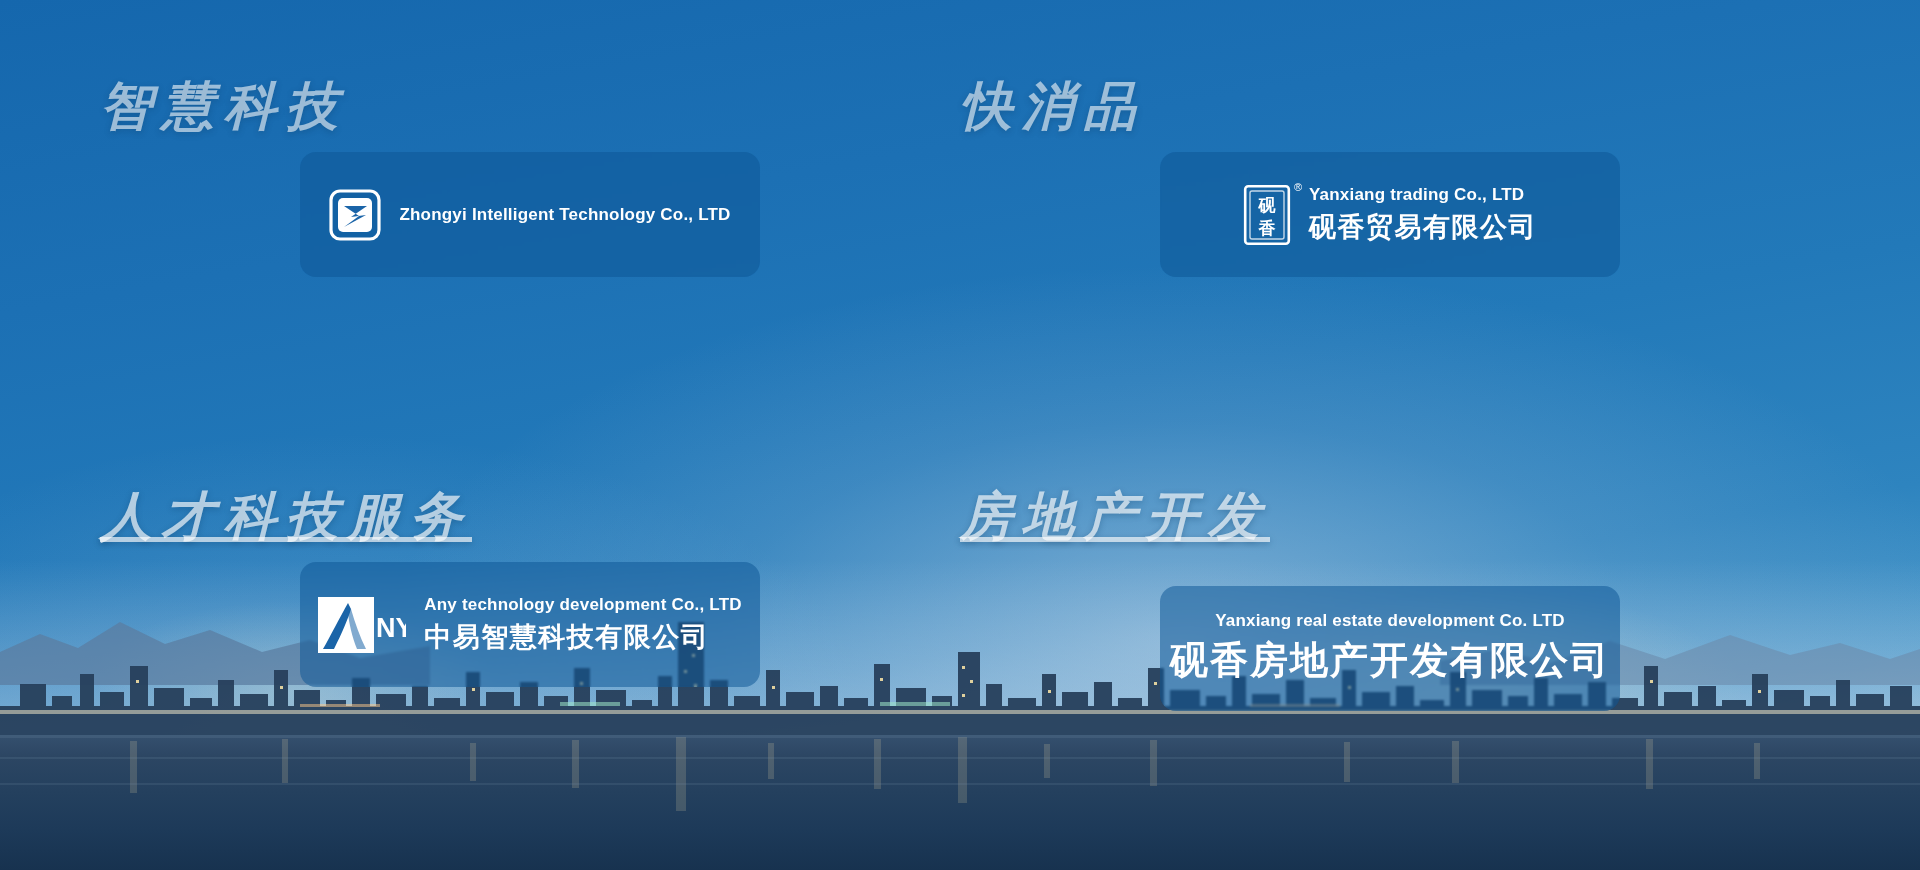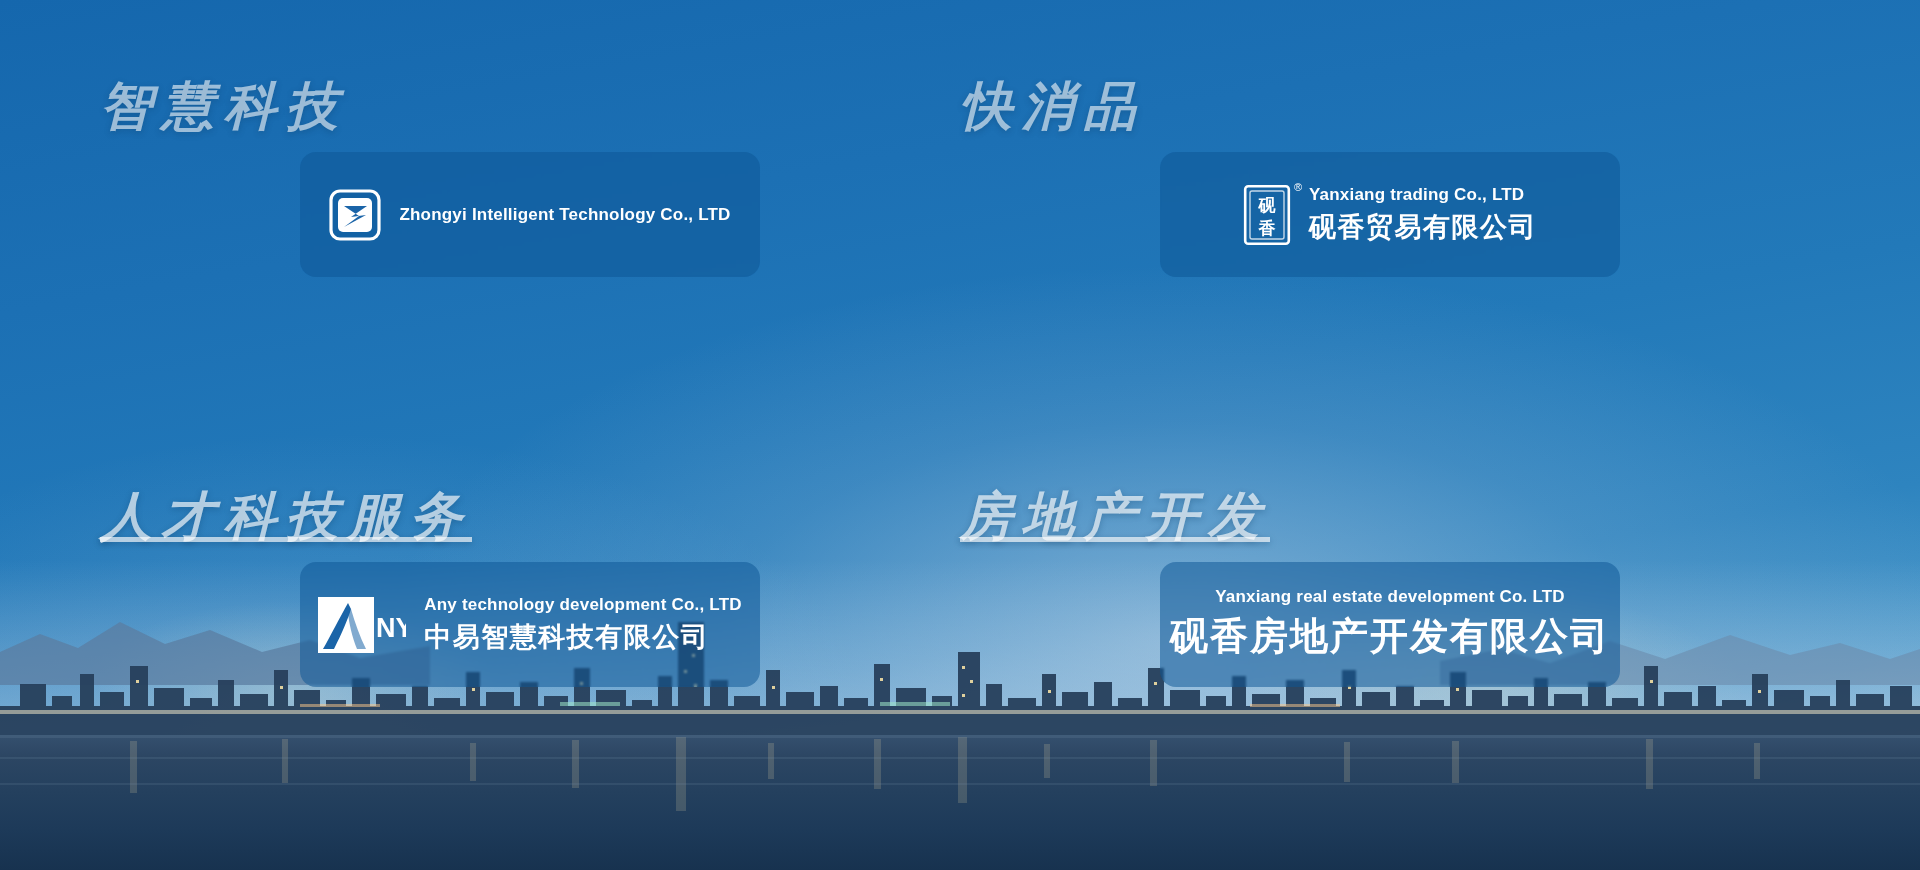--- a/index.html
+++ b/index.html
@@ -83,21 +83,21 @@
     margin:0 auto;
     border-radius:16px;
     background:rgba(14,86,150,0.52);
     display:flex;
     align-items:center;
     justify-content:center;
     gap:18px;
     padding:0 26px;
     backdrop-filter:blur(1px);
   }
-  .card.nologo { justify-content:center; }
+  .card.nologo { justify-content:center;margin-top:24px; }
 
   .logo-box { flex:0 0 auto; display:flex; align-items:center; }
   .txt { display:flex; flex-direction:column; justify-content:center; gap:4px; }
   .txt-en {
     color:#ffffff;
     font-size:17px;
     font-weight:700;
     letter-spacing:.2px;
     white-space:nowrap;
   }

